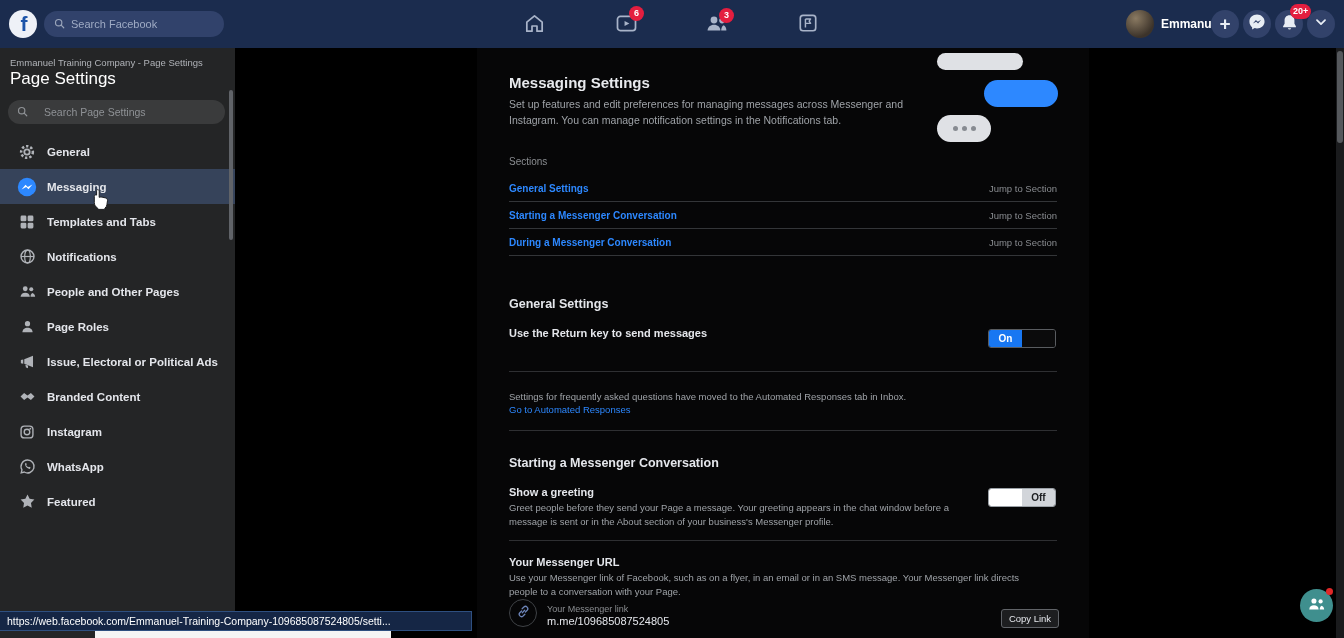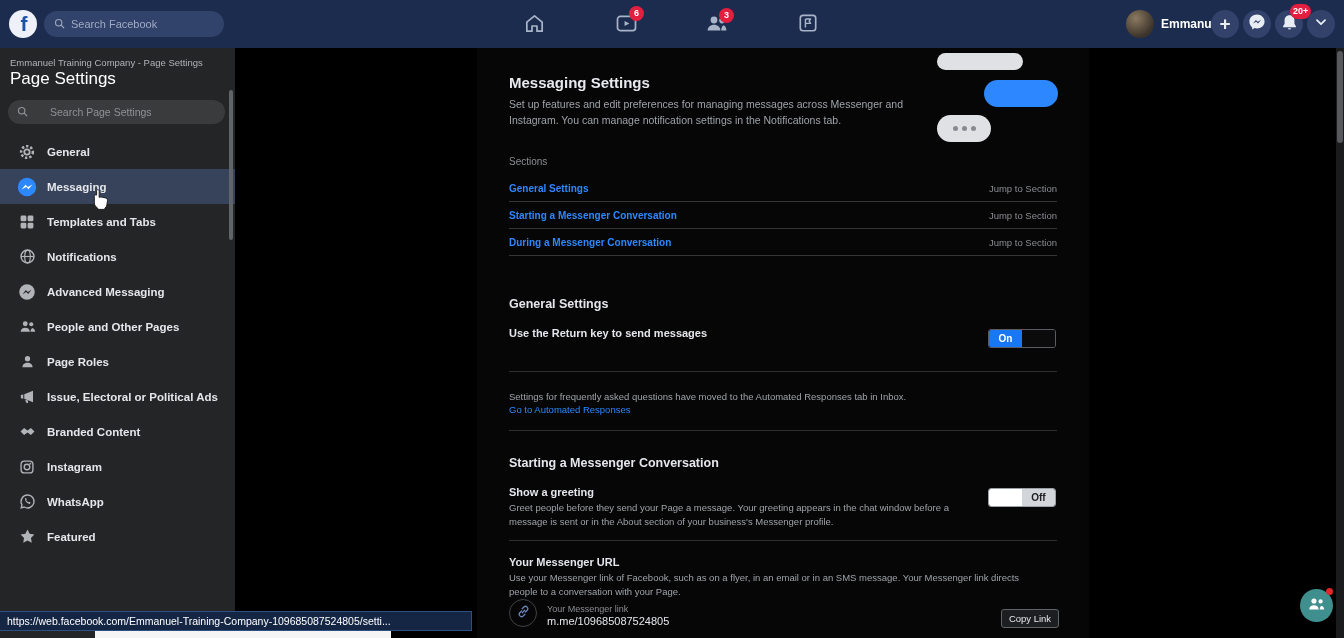--- a/index.html
+++ b/index.html
@@ -23,21 +23,21 @@
   .avatar{width:28px;height:28px;border-radius:50%;background:radial-gradient(circle at 35% 30%,#8a7a62,#3c332a 70%)}
   .tb-name{font-size:12px;font-weight:bold;color:#fff;white-space:nowrap}
   .tb-circle{position:absolute;top:10px;width:28px;height:28px;border-radius:50%;background:#32426a;display:flex;align-items:center;justify-content:center;cursor:pointer}
   #tb-plus{left:1211px}#tb-msgr{left:1243px}#tb-bell{left:1275px}#tb-caret{left:1307px}
   .plus-glyph{color:#e8edf4;font-size:19px;font-weight:bold;line-height:26px}
 
   
   .sidebar{position:absolute;left:0;top:48px;width:235px;height:590px;background:#242526;z-index:20}
   .crumb{position:absolute;left:10px;top:9px;font-size:9.5px;color:#b0b3b8;white-space:nowrap}
   .sb-title{position:absolute;left:10px;top:21px;font-size:17px;font-weight:normal;color:#fff}
-  .sb-search{position:absolute;left:8px;top:52px;width:217px;height:24px;border-radius:12px;background:#3a3b3c;display:flex;align-items:center;padding:0 9px;gap:22px}
+  .sb-search{position:absolute;left:8px;top:52px;width:217px;height:24px;border-radius:12px;background:#3a3b3c;display:flex;align-items:center;padding:0 9px;gap:16px}
   .sb-search input{background:transparent;border:none;outline:none;color:#c8cacd;font-size:10.5px;width:100%;font-family:inherit}
   .sb-search input::placeholder{color:#8f9296}
   .nav{position:absolute;left:0;top:86px;width:235px}
   .nav-item{height:35px;display:flex;align-items:center;gap:9px;padding-left:16px;cursor:pointer}
   .nav-item.selected{background:#36435a}
   .nav-ic{width:22px;display:flex;justify-content:center;align-items:center}
   .nav-label{font-size:11.5px;font-weight:bold;color:#e4e6eb;white-space:nowrap}
   .sb-scroll{position:absolute;left:229px;top:42px;width:4px;height:150px;background:#606368;border-radius:2px;z-index:25;cursor:pointer}
 
   
@@ -211,29 +211,20 @@
           <svg width="17" height="17" viewBox="0 0 20 20">
             <circle cx="10" cy="10" r="7.6" fill="none" stroke="#b0b3b8" stroke-width="1.7"></circle>
             <ellipse cx="10" cy="10" rx="3.3" ry="7.6" fill="none" stroke="#b0b3b8" stroke-width="1.4"></ellipse>
             <line x1="2.4" y1="10" x2="17.6" y2="10" stroke="#b0b3b8" stroke-width="1.4"></line>
           </svg>
         </span>
       <span class="nav-label">Notifications</span>
     </div>
     <div class="nav-item">
       <span class="nav-ic">
-          <svg width="18" height="18" viewBox="0 0 20 20">
-            <circle cx="10" cy="10" r="8.6" fill="#b0b3b8"></circle>
-            <path d="M5 12.4 L8.7 7.8 L10.9 10 L15 7.6 L11.3 12.2 L9.1 10 Z" fill="#242526"></path>
-          </svg>
-        </span>
-      <span class="nav-label">Advanced Messaging</span>
-    </div>
-    <div class="nav-item">
-      <span class="nav-ic">
           <svg width="17" height="15" viewBox="0 0 22 20" fill="#b0b3b8">
             <circle cx="8" cy="6.3" r="3.2"></circle>
             <path d="M1.8 17 c0-3.4 2.8-5.5 6.2-5.5 s6.2 2.1 6.2 5.5 z"></path>
             <circle cx="16" cy="7" r="2.7"></circle>
             <path d="M15 17 c0-2.3.8-4.1 2.3-5 2.1.5 3.9 2.4 3.9 5 z"></path>
           </svg>
         </span>
       <span class="nav-label">People and Other Pages</span>
     </div>
     <div class="nav-item">

